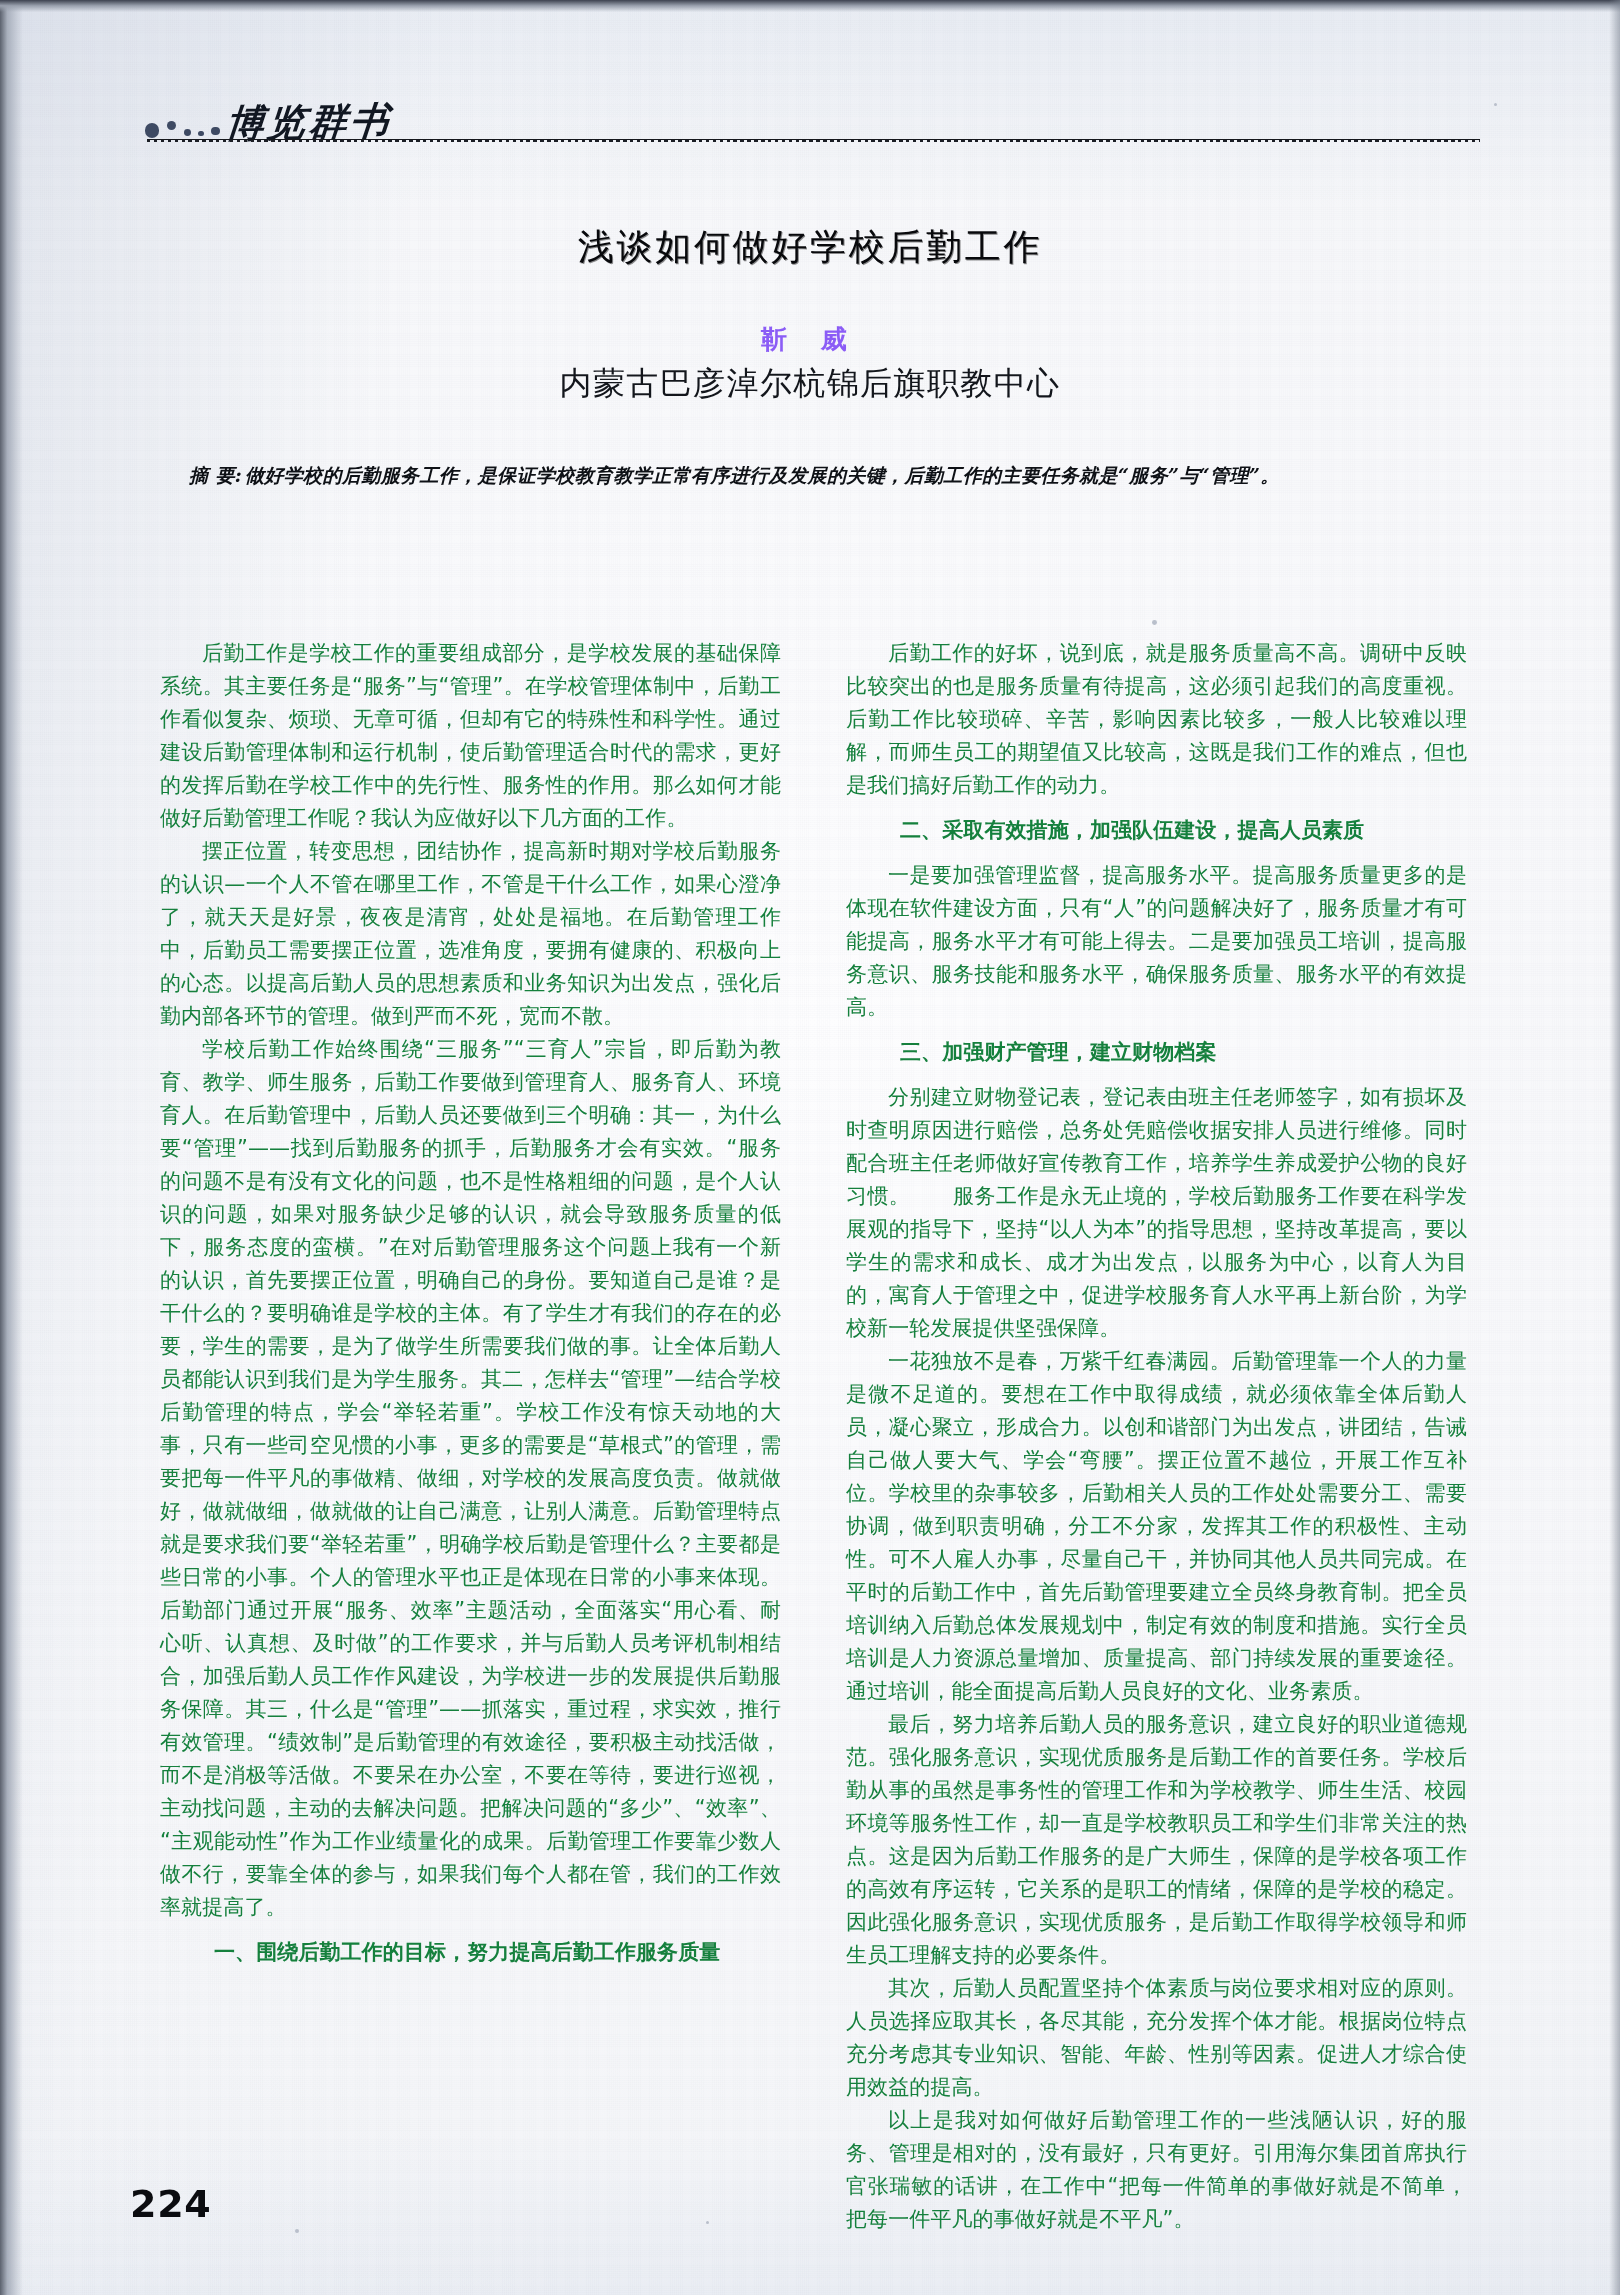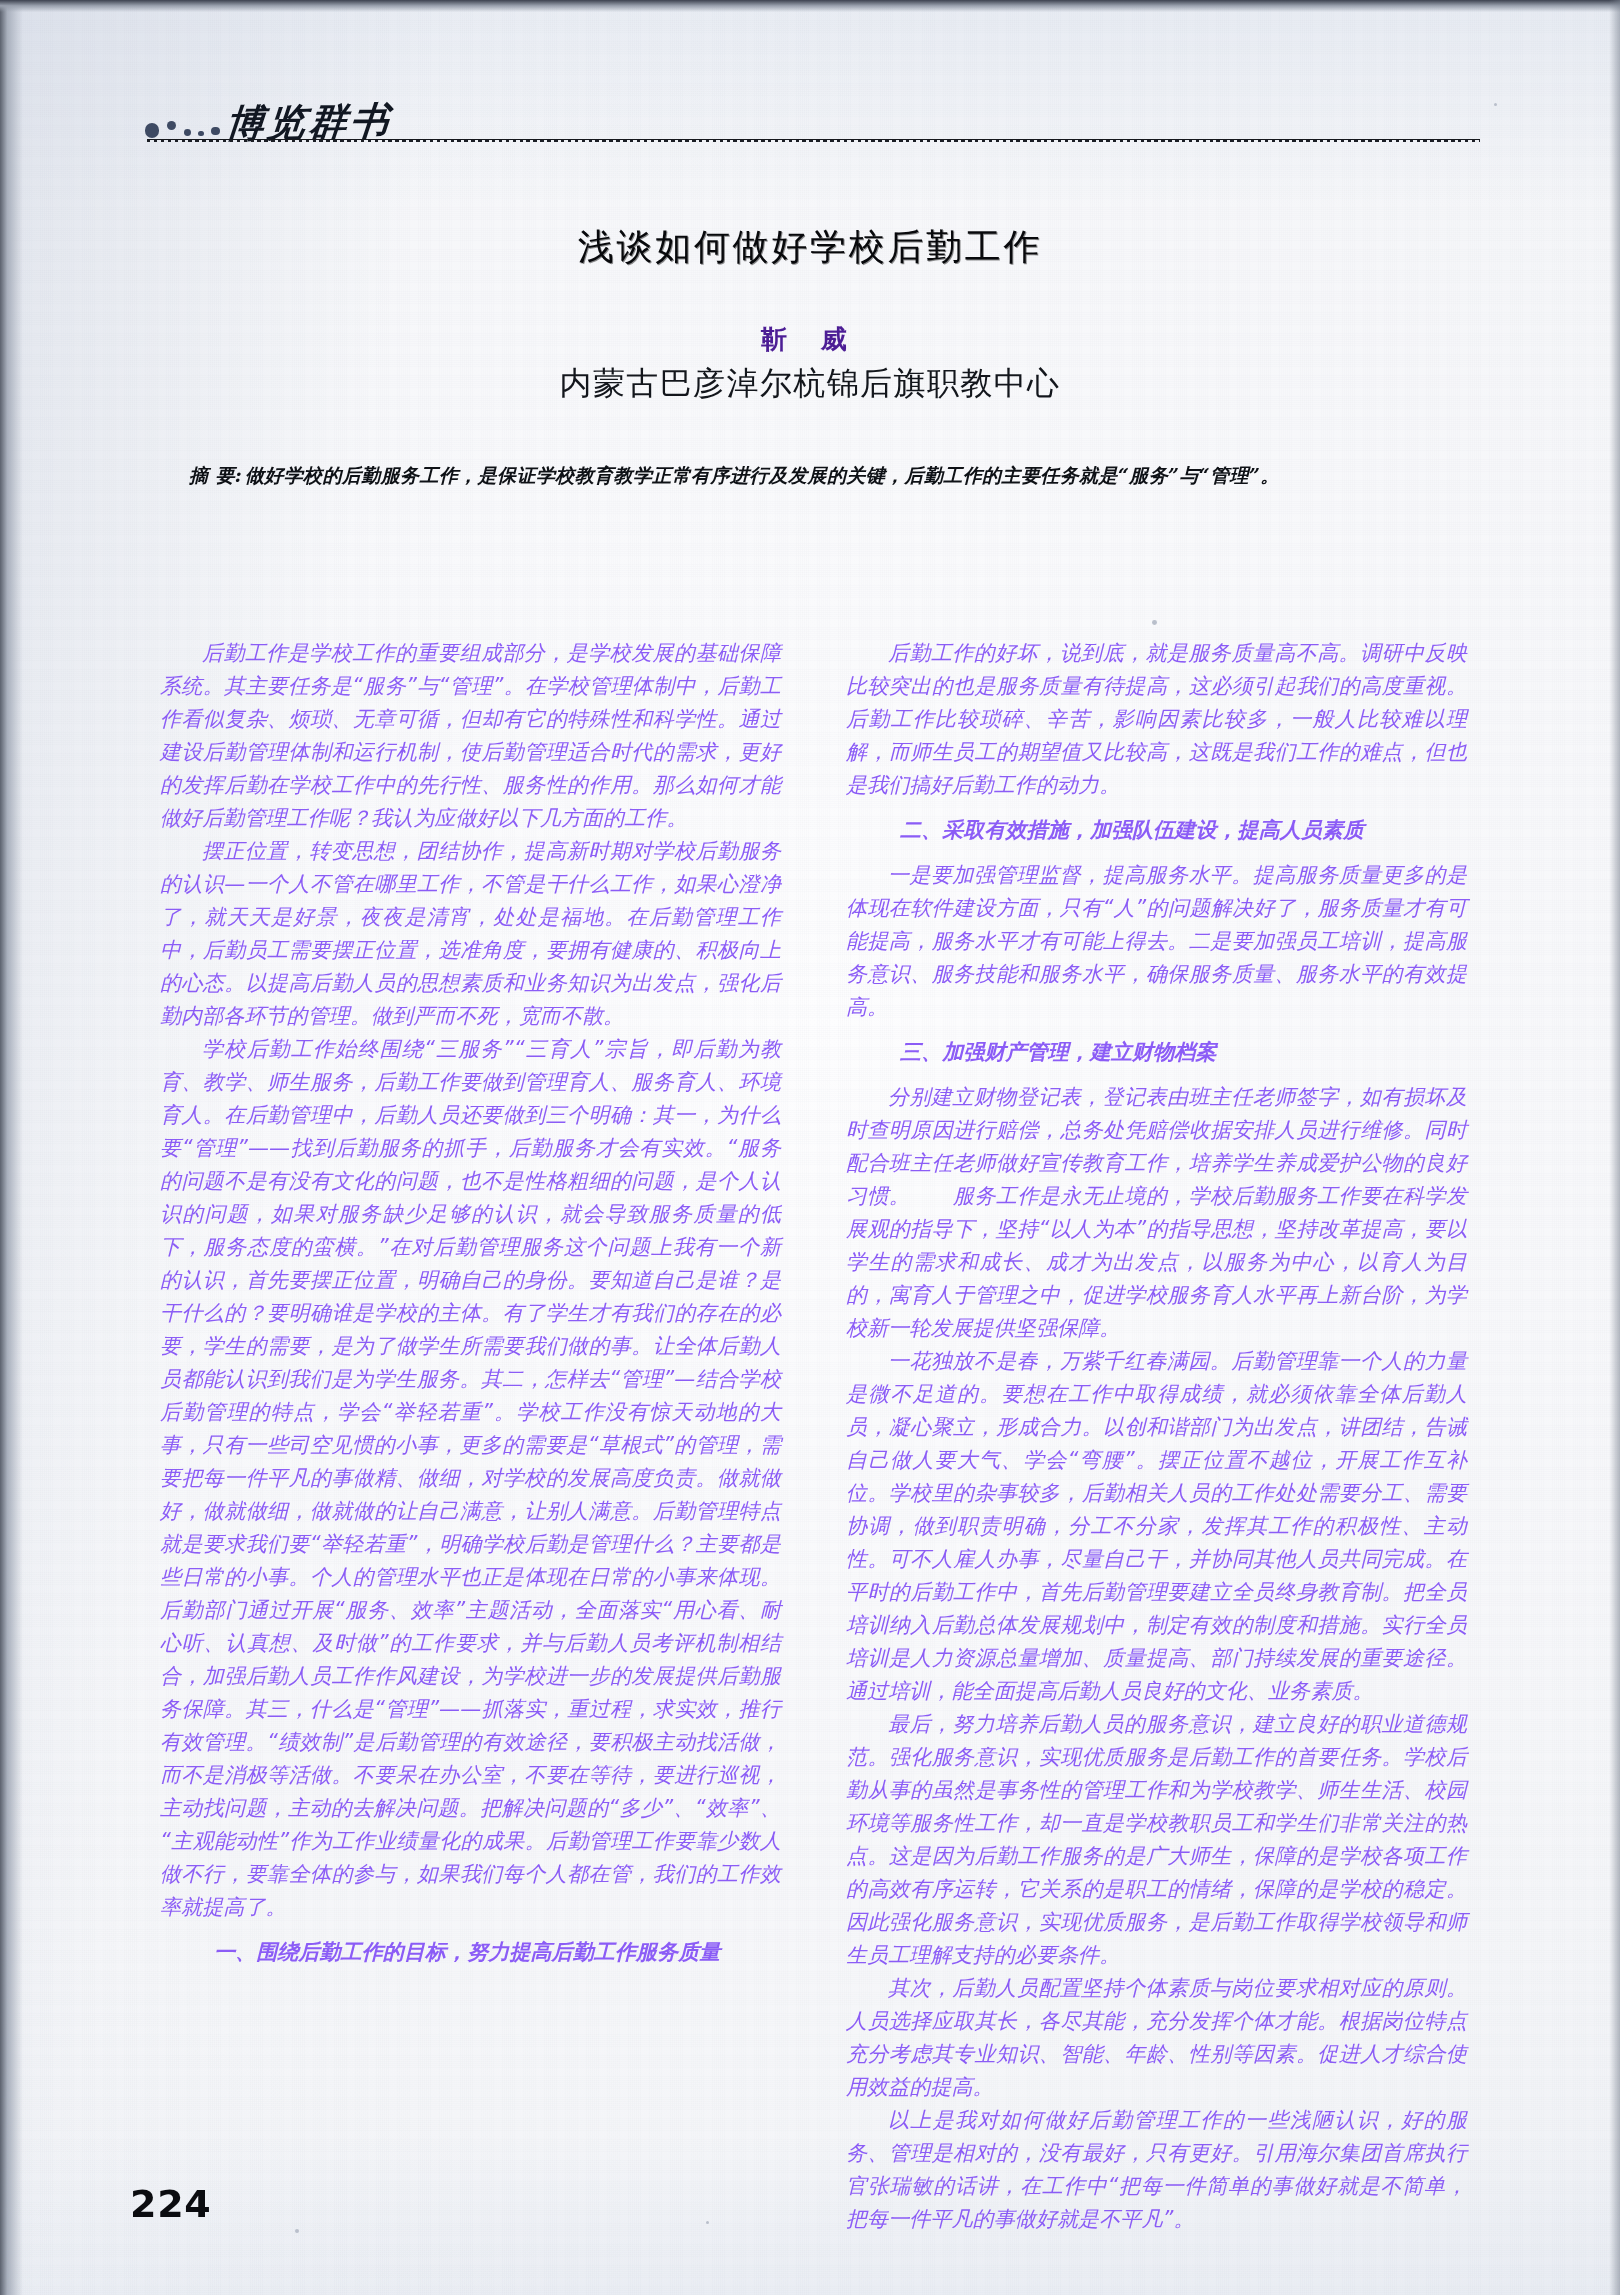--- a/index.html
+++ b/index.html
@@ -129,21 +129,21 @@
   .author {
     position: absolute;
     left: 0; right: 0;
     top: 322px;
     z-index: 10;
     text-align: center;
     font-family: "DejaVu Serif", "Liberation Serif", serif;
     font-size: 26px;
     font-weight: 700;
     letter-spacing: 12.3px;
-    color: #4c1d95;
+    color: #8b5cf6;
   }
   .affiliation {
     position: absolute;
     left: 0; right: 0;
     top: 362px;
     z-index: 10;
     text-align: center;
     font-family: "DejaVu Serif", "Liberation Serif", serif;
     font-size: 32px;
     letter-spacing: 1.4px;
@@ -174,22 +174,21 @@
   .col {
     position: absolute;
     top: 637px;
     width: 621px;
     z-index: 10;
     font-size: 21px;
     line-height: 33px;
     letter-spacing: 0.1px;
     text-align: justify;
     text-justify: inter-ideograph;
-    color: #8b5cf6;
-    font-style: italic;
+    color: #15803d;
   }
   .col-left  { left: 160px; }
   .col-right { left: 846px; }
   .col p { margin: 0; text-indent: 2em; }
   .col h2 {
     margin: 12px;
     font-size: 21px;
     line-height: 33px;
     font-weight: 700;
     text-indent: 2em;

